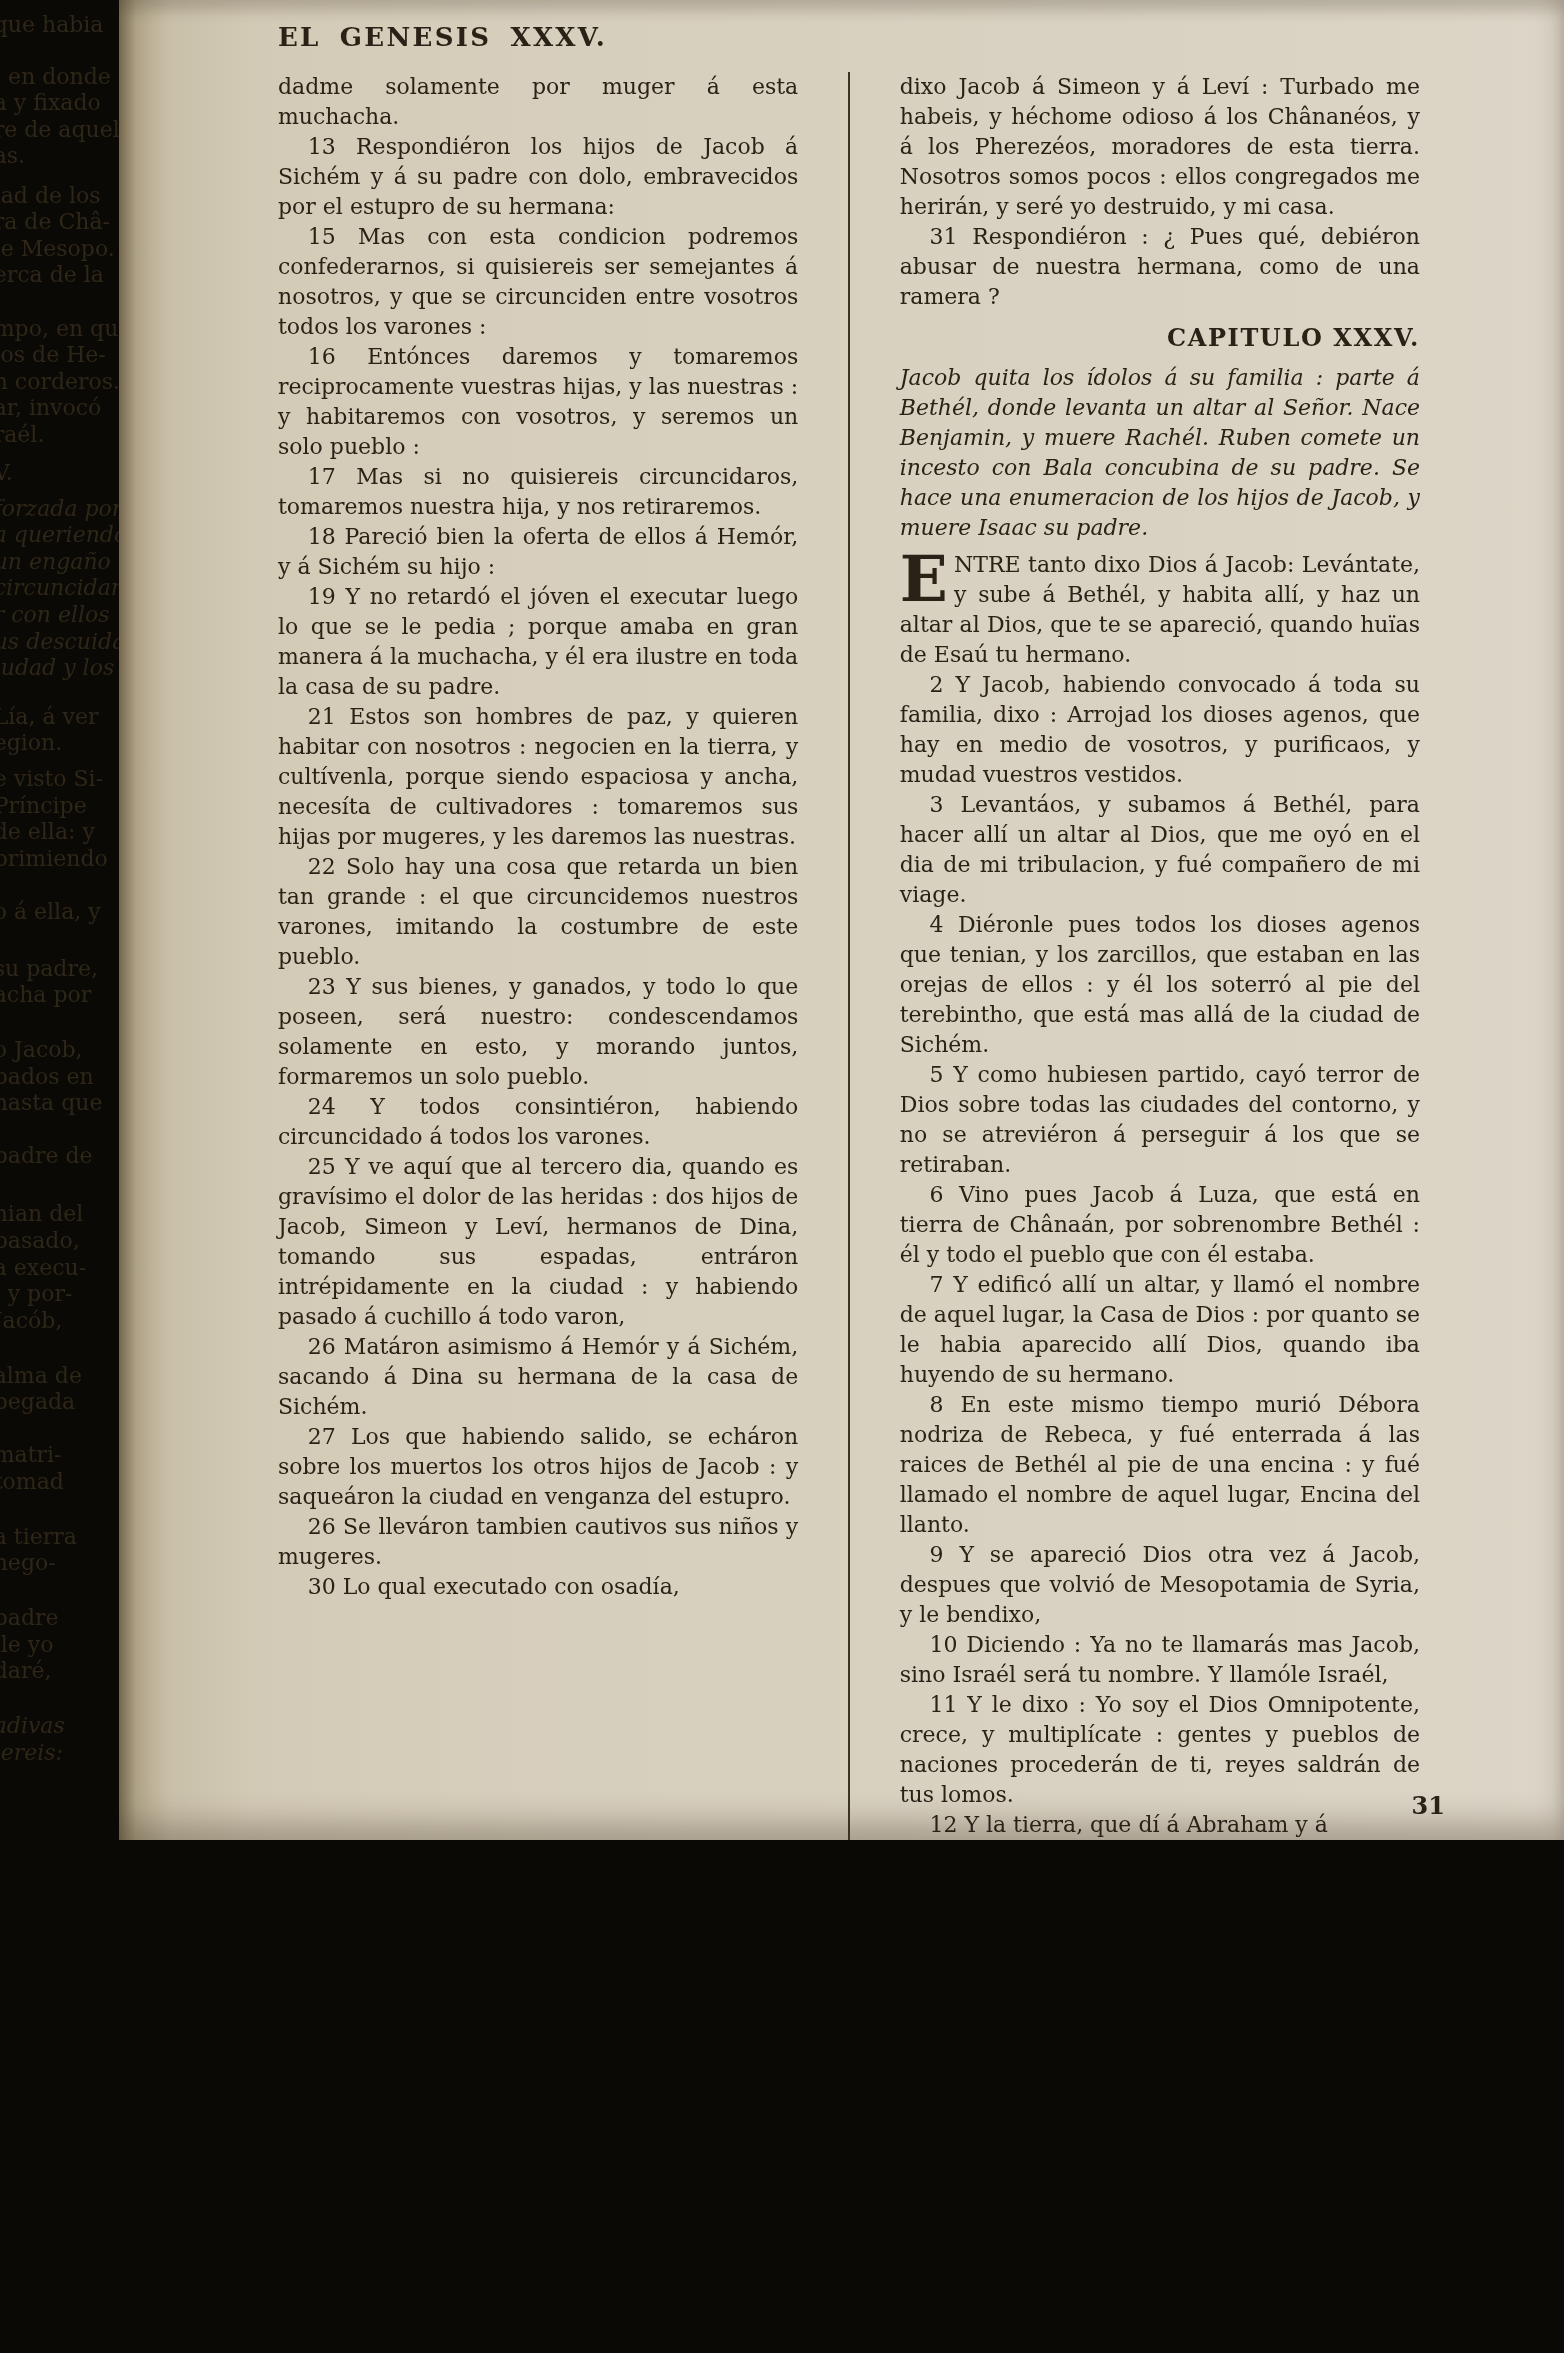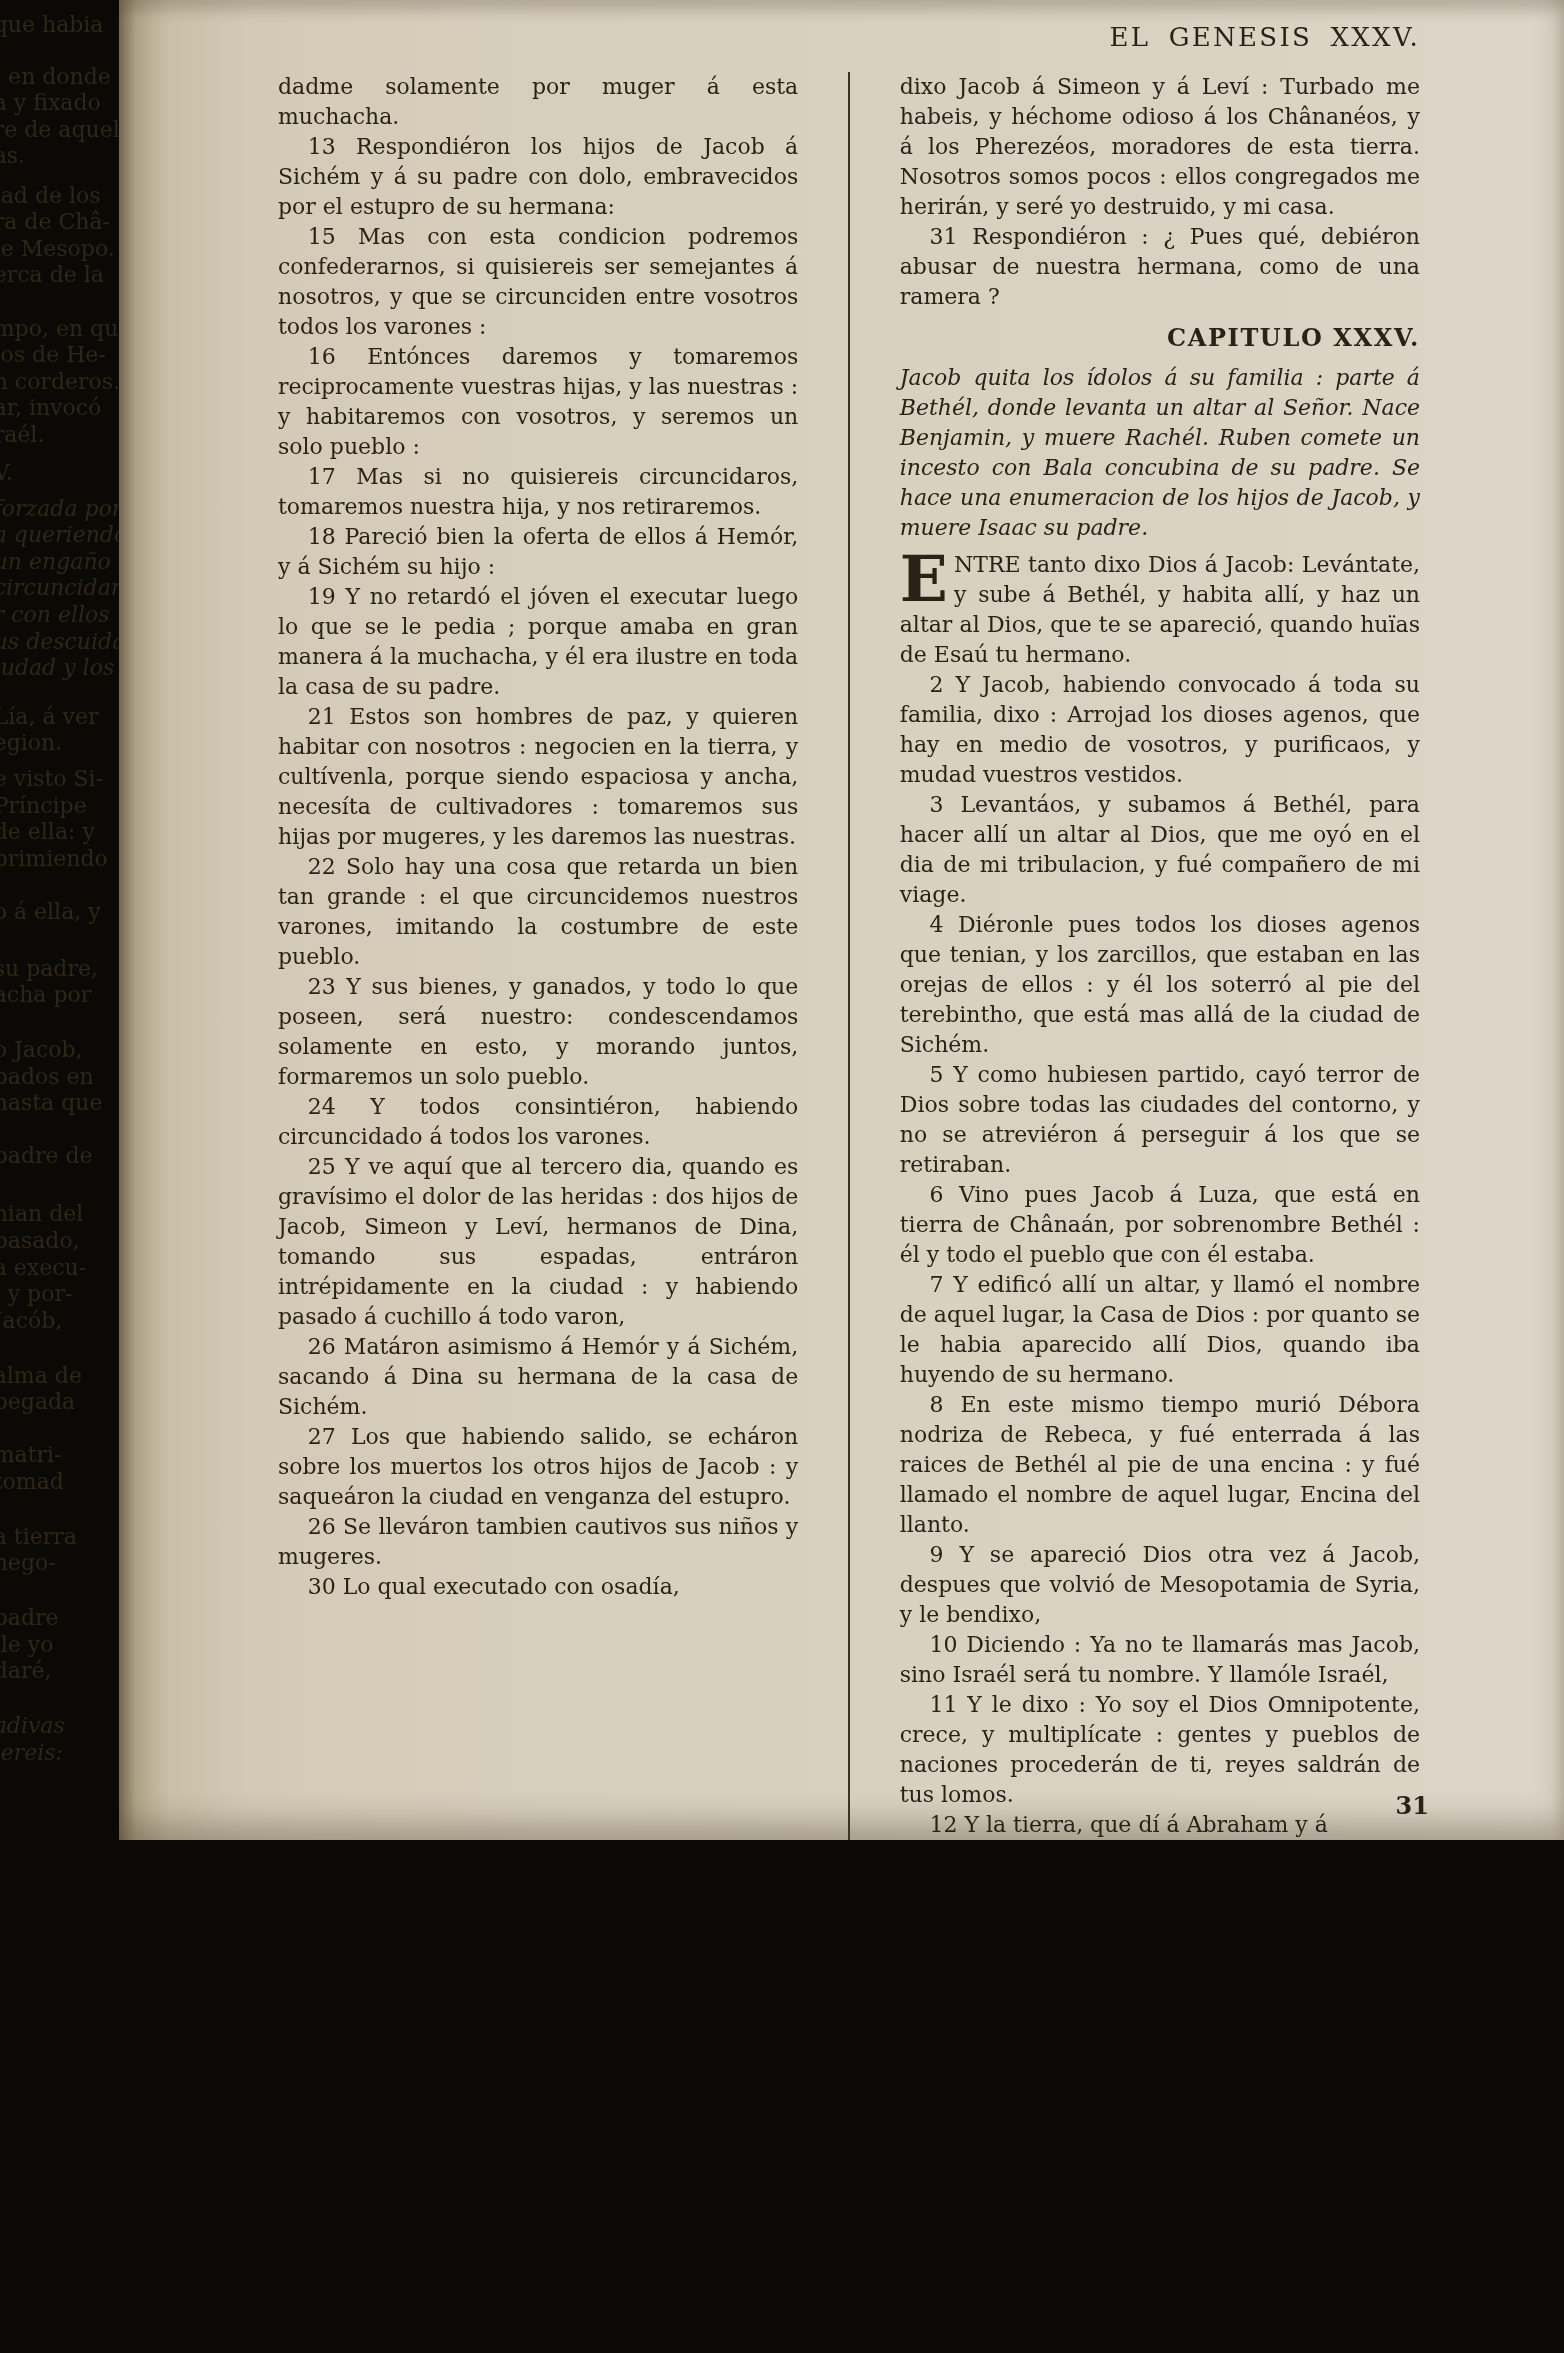--- a/index.html
+++ b/index.html
@@ -35,23 +35,23 @@
     left: 119px; top: 4; bottom: 10; right: 0;
     background: linear-gradient(to right,
       #8a7c60 0%, #b3a78c 1.2%, #c9c0a9 3.5%, #d3cab6 9%,
       #d7cfbd 30%, #d9d2c2 70%, #ddd6c8 100%);
     box-shadow: inset 0 -17px 30px rgba(45, 34, 16, 0.30),
                 inset 0 11px 14px rgba(45, 34, 16, 0.18);
     padding: 22px 145px 0 159px;
     box-sizing: border-box;
   }
   .header {
-    text-align: right;
+    text-align: left;
     font-size: 26px;
-    font-weight: normal;
+    font-weight: bold;
     letter-spacing: 2.3px;
     word-spacing: 7.8px;
     margin-bottom: 20.3px;
   }
   .columns {
     display: flex;
     align-items: stretch;
     gap: 27px;
   }
   .col {
@@ -82,21 +82,21 @@
   .dropcap-para { text-indent: 0; }
   .dropcap {
     float: left;
     font-size: 63px;
     line-height: 50px;
     padding: 3.1px 6.3px 0 0;
     font-weight: 600;
   }
   .pagenum {
     position: absolute;
-    right: 136px;
+    right: 120px;
     bottom: 20.3px;
     font-size: 24px;
     font-weight: bold;
   }
 </style>
 </head>
 <body>
 
 <div class="scan">
   <div class="left-page">

